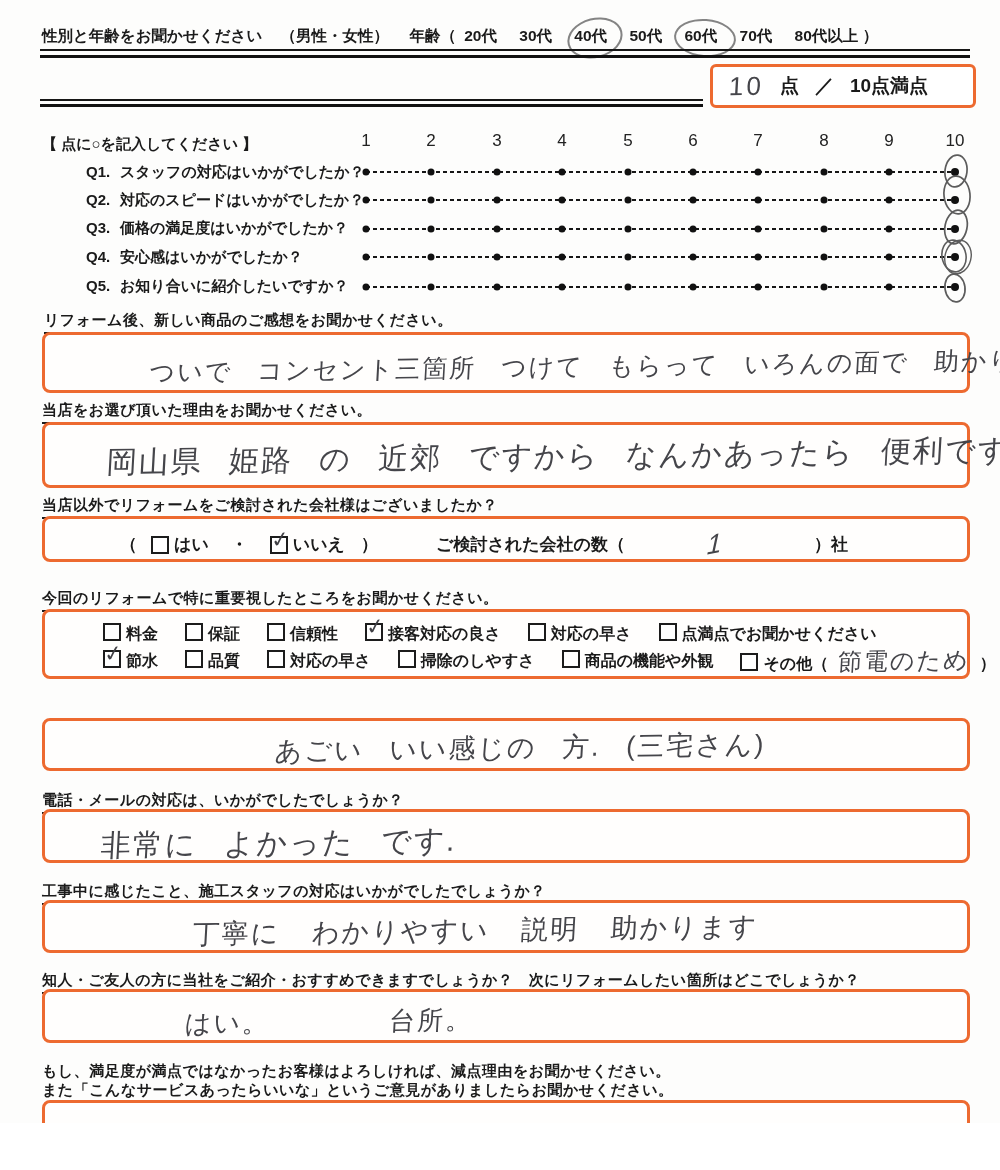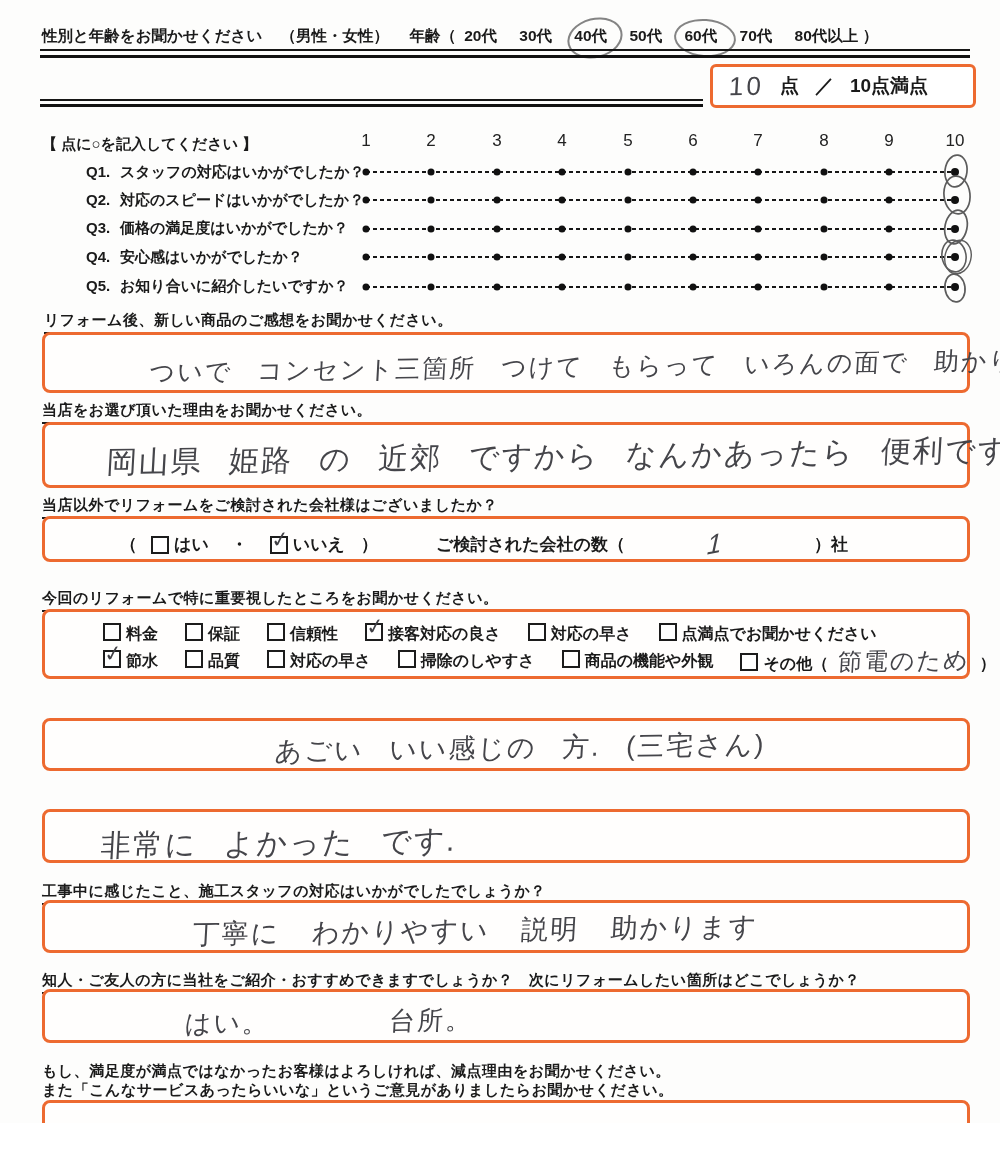--- a/index.html
+++ b/index.html
@@ -231,20 +231,21 @@
         <span class="pitem"><span class="cb"></span><span>商品の機能や外観</span></span>
         <span class="pitem"><span class="cb"></span><span>その他（</span><span class="hw" style="display:inline-block;font-size:24px;word-spacing:10px;margin:0 10px;">節電のため</span><span>）</span></span>
       </div>
     </div>
   </div>
 
   <div class="obox" style="top:718px;height:53px;">
     <div class="hw" style="padding:9px 0 0 230px;font-size:27px;">あごい いい感じの 方. (三宅さん)</div>
   </div>
 
+  <div class="hdr" style="left:42px;top:791px;">電話・メールの対応は、いかがでしたでしょうか？</div>
   <div class="obox" style="top:809px;height:54px;">
     <div class="hw" style="padding:8px 0 0 56px;font-size:30px;">非常に よかった です.</div>
   </div>
 
   <div class="hdr" style="left:42px;top:882px;">工事中に感じたこと、施工スタッフの対応はいかがでしたでしょうか？</div>
   <div class="obox" style="top:900px;height:53px;">
     <div class="hw" style="padding:9px 0 0 148px;font-size:27px;word-spacing:22px;">丁寧に わかりやすい 説明 助かります</div>
   </div>
 
   <div class="hdr" style="left:42px;top:971px;">知人・ご友人の方に当社をご紹介・おすすめできますでしょうか？　次にリフォームしたい箇所はどこでしょうか？</div>

